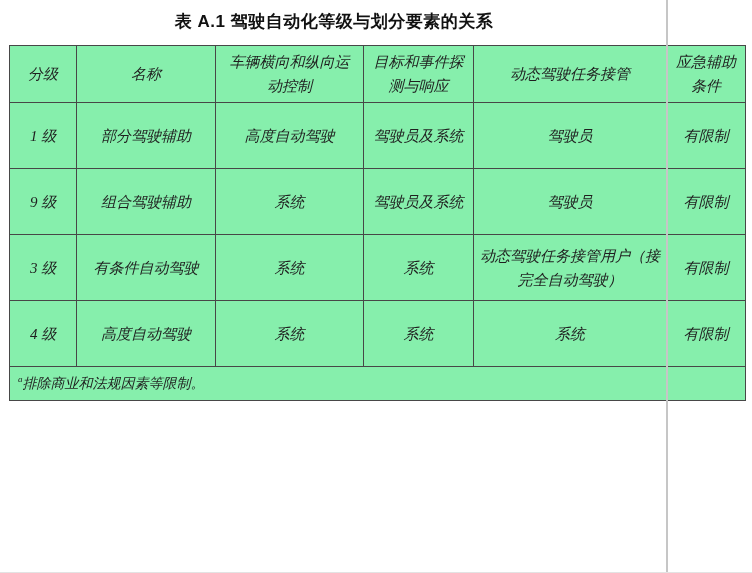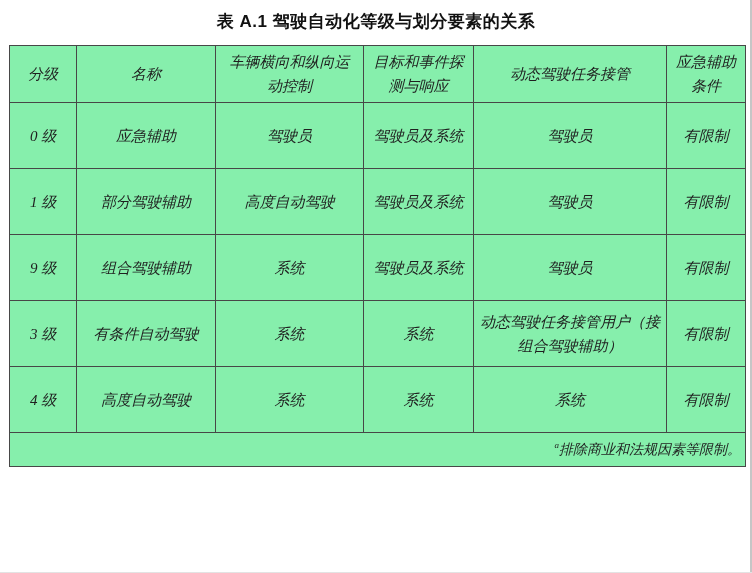--- a/index.html
+++ b/index.html
@@ -7,21 +7,21 @@
     padding: 0;
     background: #ffffff;
     width: 752px;
     height: 573px;
     position: relative;
     overflow: hidden;
     font-family: "Liberation Serif", "DejaVu Serif", serif;
     color: #1f1f1f;
   }
   .page {
-    width: 752px;
+    width: 668px;
     height: 573px;
     position: relative;
     background: #ffffff;
   }
   .caption {
     text-align: center;
     font-family: "Liberation Sans", "DejaVu Sans", sans-serif;
     font-weight: bold;
     font-size: 17px;
     letter-spacing: 0.5px;
@@ -47,21 +47,21 @@
     color: #1f1f1f;
     white-space: pre-line;
     line-height: 24px;
     padding: 2px 4px;
     overflow: hidden;
   }
   tr.header-row { height: 57px; }
   tr.data-row { height: 66px; }
   tr.footnote-row { height: 34px; }
   tr.footnote-row td {
-    text-align: right;
+    text-align: left;
     font-size: 14px;
     padding-left: 7px;
     line-height: 20px;
   }
   sup.fn-mark {
     font-size: 9px;
     line-height: 0;
     vertical-align: super;
     margin-right: 3px;
   }
@@ -104,28 +104,20 @@
 动控制</th>
         <th>目标和事件探
 测与响应</th>
         <th>动态驾驶任务接管</th>
         <th>应急辅助
 条件</th>
       </tr>
     </thead>
     <tbody>
       <tr class="data-row">
-        <td>0 级</td>
-        <td>应急辅助</td>
-        <td>驾驶员</td>
-        <td>驾驶员及系统</td>
-        <td>驾驶员</td>
-        <td>有限制</td>
-      </tr>
-      <tr class="data-row">
         <td>1 级</td>
         <td>部分驾驶辅助</td>
         <td>高度自动驾驶</td>
         <td>驾驶员及系统</td>
         <td>驾驶员</td>
         <td>有限制</td>
       </tr>
       <tr class="data-row">
         <td>9 级</td>
         <td>组合驾驶辅助</td>
@@ -133,21 +125,21 @@
         <td>驾驶员及系统</td>
         <td>驾驶员</td>
         <td>有限制</td>
       </tr>
       <tr class="data-row">
         <td>3 级</td>
         <td>有条件自动驾驶</td>
         <td>系统</td>
         <td>系统</td>
         <td>动态驾驶任务接管用户（接
-组合驾驶辅助）</td>
+完全自动驾驶）</td>
         <td>有限制</td>
       </tr>
       <tr class="data-row">
         <td>4 级</td>
         <td>高度自动驾驶</td>
         <td>系统</td>
         <td>系统</td>
         <td>系统</td>
         <td>有限制</td>
       </tr>

